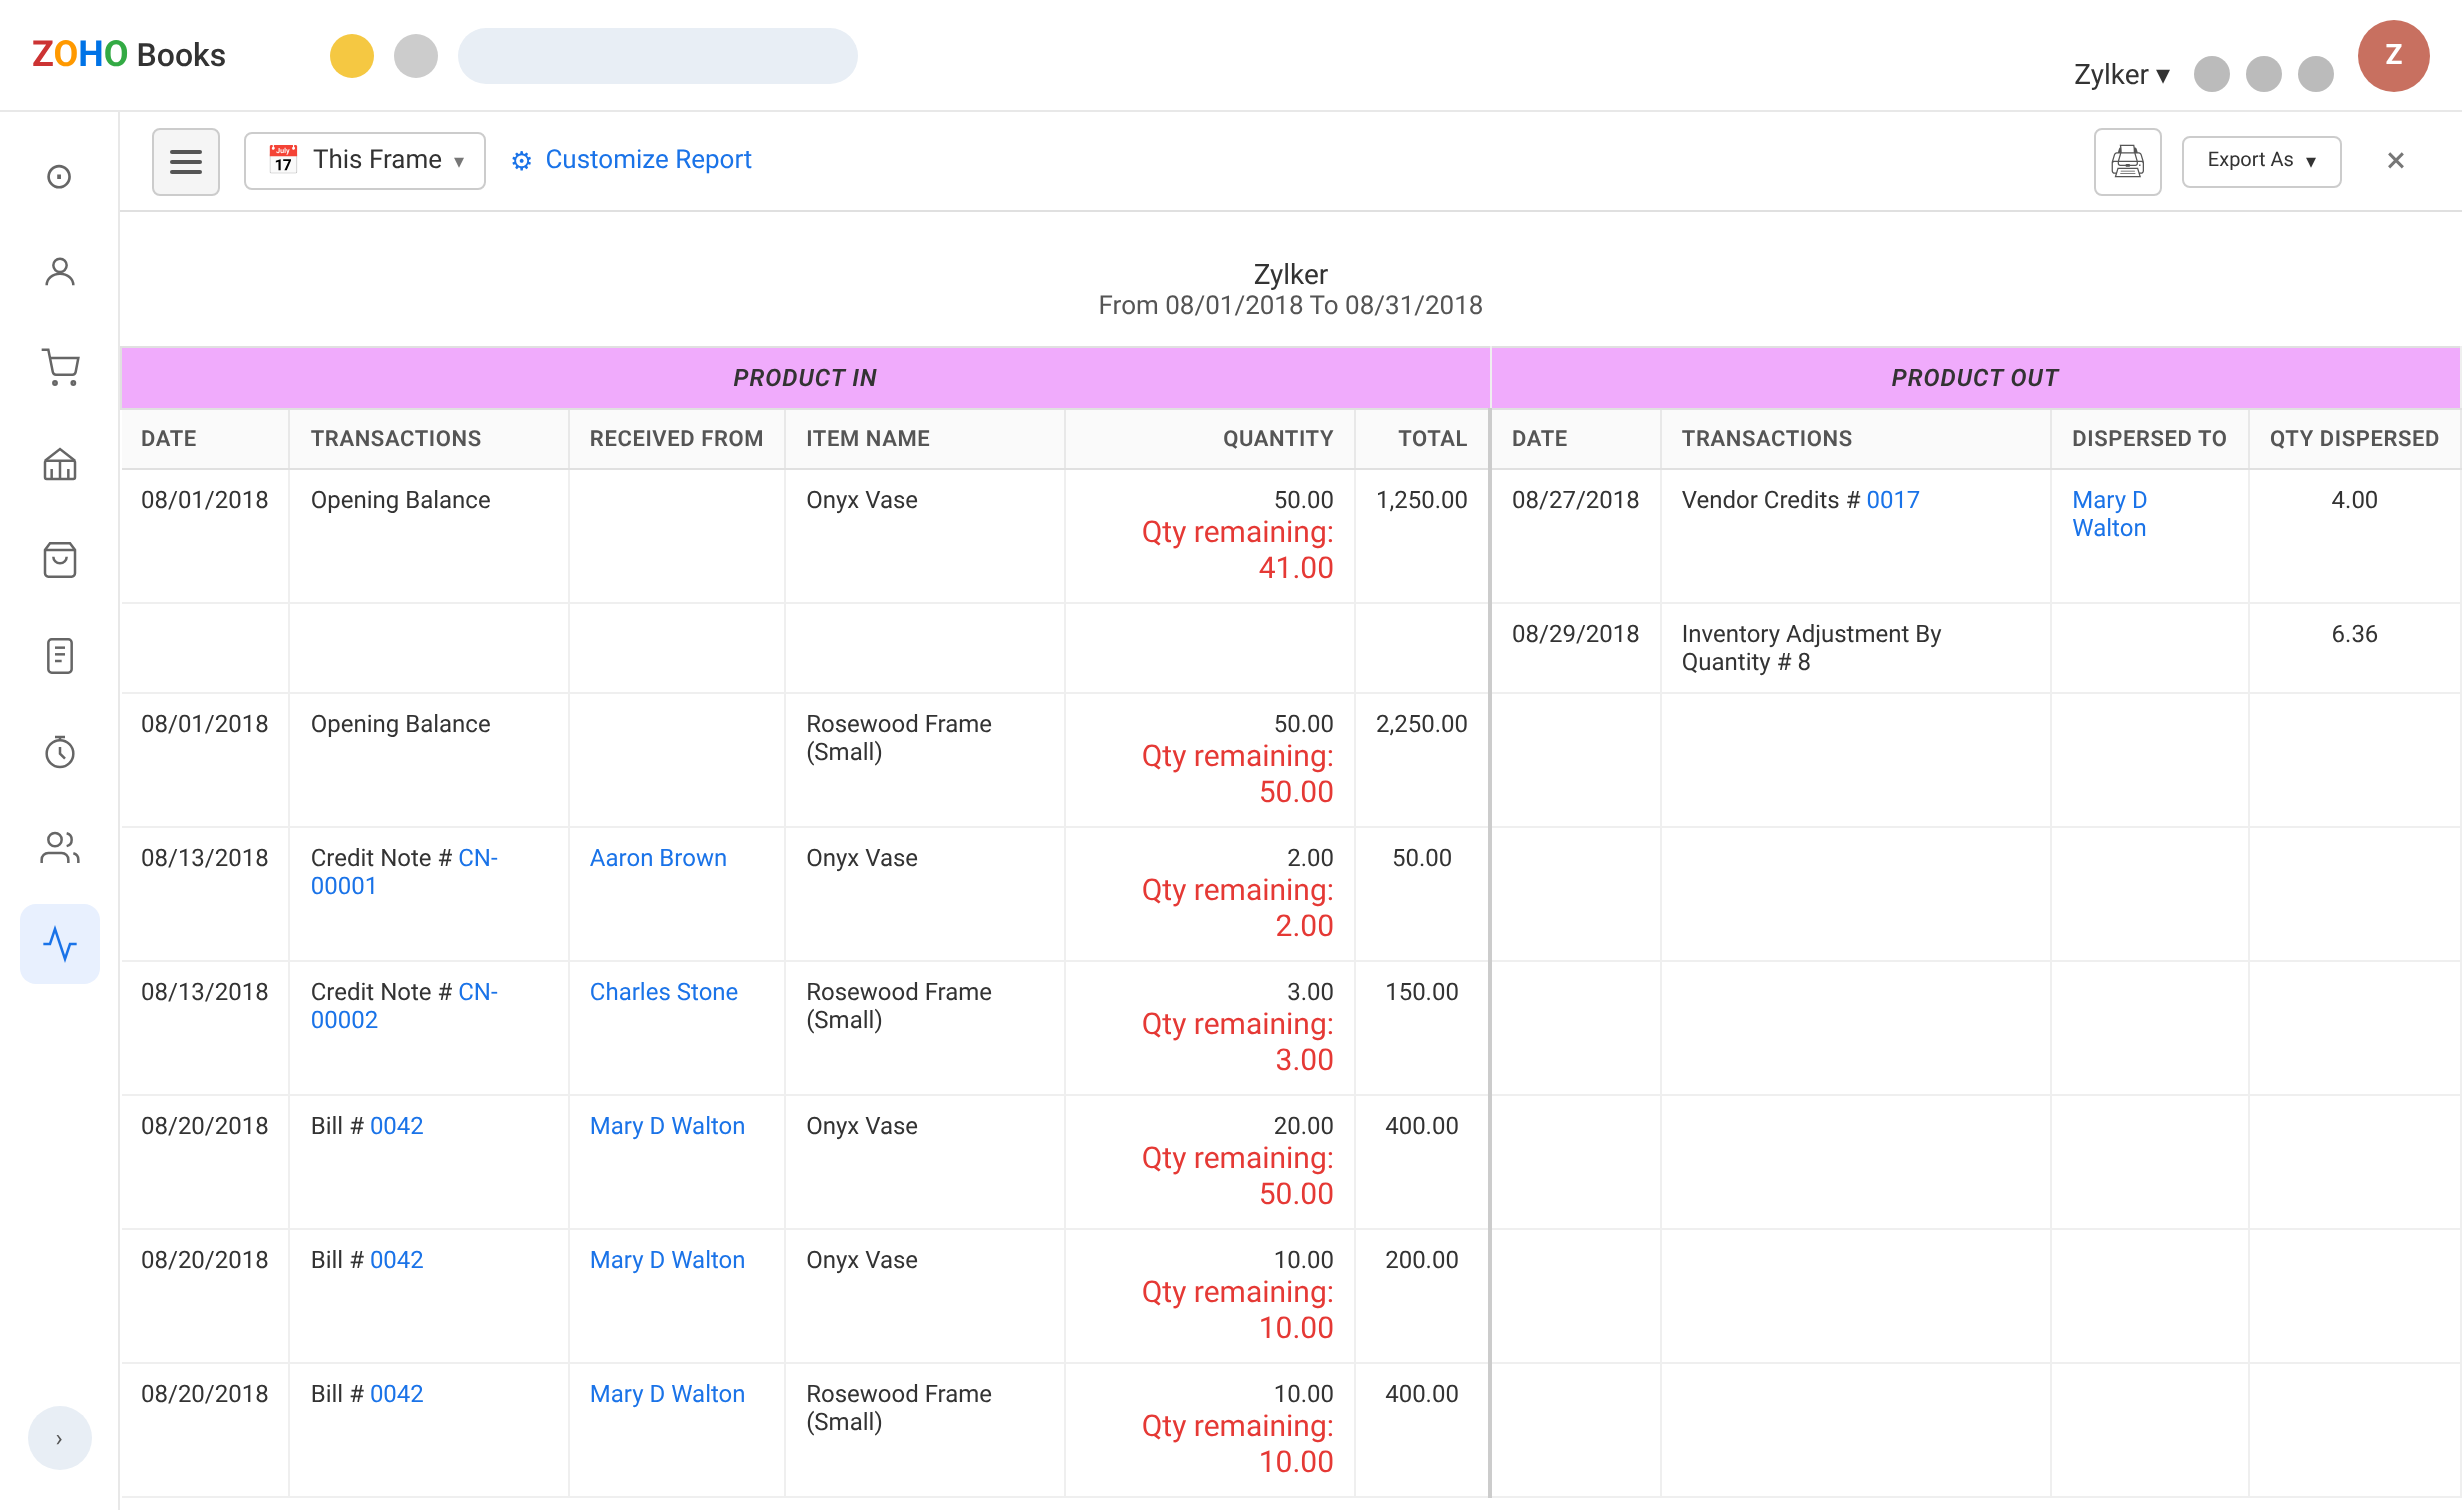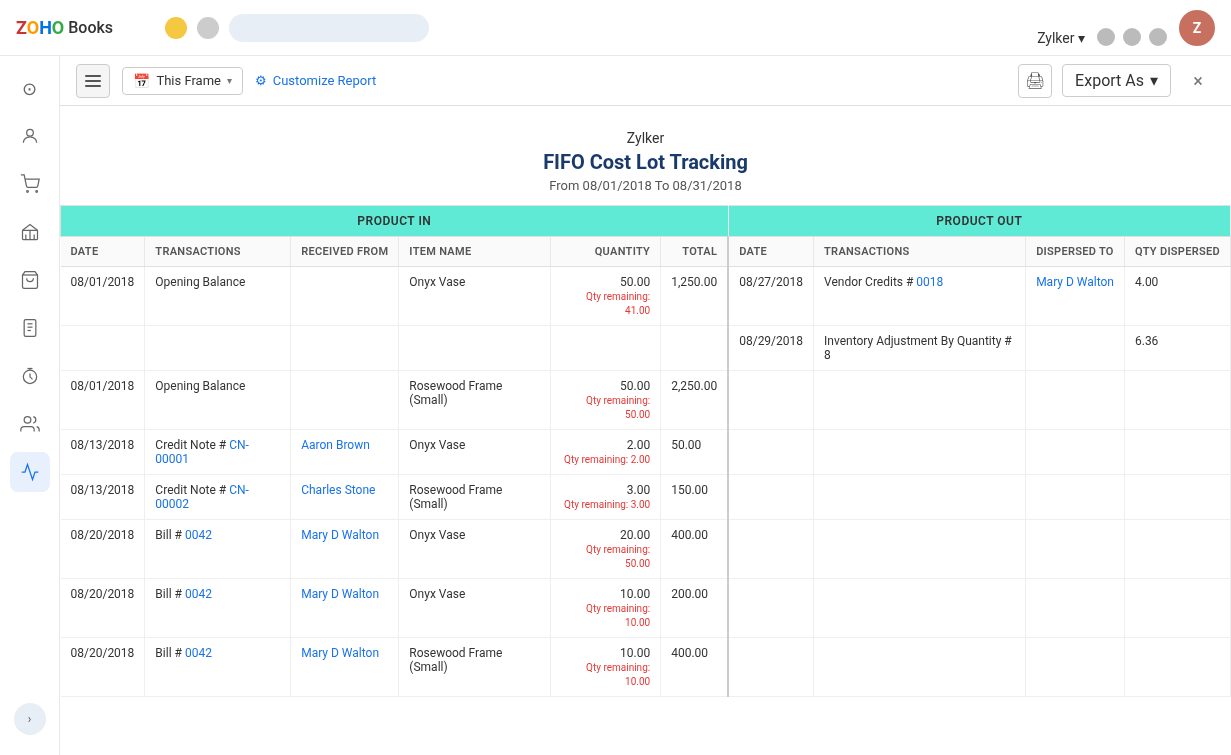--- a/index.html
+++ b/index.html
@@ -218,21 +218,21 @@
       color: #555;
     }
     .export-btn {
       display: flex;
       align-items: center;
       gap: 6px;
       border: 1px solid #ccc;
       border-radius: 4px;
       padding: 6px 12px;
       background: white;
-      font-size: 16px;
+      font-size: 10px;
       color: #333;
       cursor: pointer;
     }
     .close-btn {
       width: 34px;
       height: 34px;
       display: flex;
       align-items: center;
       justify-content: center;
       cursor: pointer;
@@ -269,21 +269,22 @@
     }
 
     
     .report-table {
       width: 100%;
       border-collapse: collapse;
       font-size: 12px;
     }
 
     .section-header {
-      background: #5eead4;
+      background: #f0abfc;
+      font-style: italic;
     }
     .section-header td {
       text-align: center;
       font-weight: 600;
       font-size: 11px;
       color: #444;
       padding: 8px 10px;
       border: 1px solid #e0e0e0;
       letter-spacing: 0.5px;
       text-transform: uppercase;
@@ -309,28 +310,28 @@
       border-bottom: 1px solid #efefef;
     }
 
     .report-table td {
       padding: 8px 10px;
       vertical-align: top;
       border-right: 1px solid #efefef;
       color: #333;
       font-size: 12px;
     }
-    .report-table td.text-right { text-align: left; }
+    .report-table td.text-right { text-align: center; }
     .report-table td.qty-cell {
       text-align: right;
     }
 
     .qty-remaining {
       color: #e53935;
-      font-size: 10px;
+      font-size: 15px;
     }
     .link {
       color: #1a73e8;
       cursor: pointer;
       text-decoration: none;
     }
 
     .divider-col {
       border-right: 2px solid #ccc !important;
     }
@@ -463,21 +464,20 @@
         <div class="close-btn">
           <span>×</span>
         </div>
       </div>
     </div>
 
     <div class="report-content">
 
       <div class="report-header">
         <div class="report-company">Zylker</div>
-        <div class="report-title">FIFO Cost Lot Tracking</div>
         <div class="report-date-range">From 08/01/2018 To 08/31/2018</div>
       </div>
 
       <table class="report-table">
         <thead>
 
           <tr class="section-header">
             <td colspan="6" class="section-product-in">PRODUCT IN</td>
             <td colspan="4">PRODUCT OUT</td>
           </tr>
@@ -497,21 +497,21 @@
         </thead>
         <tbody id="table-body">
         <tr>
               <td>08/01/2018</td>
               <td>Opening Balance</td>
               <td></td>
               <td>Onyx Vase</td>
               <td class="qty-cell">50.00<br><span class="qty-remaining">Qty remaining: 41.00</span></td>
               <td class="text-right divider-col">1,250.00</td>
               <td>08/27/2018</td>
-              <td>Vendor Credits # <a class="link">0018</a></td>
+              <td>Vendor Credits # <a class="link">0017</a></td>
               <td><a class="link">Mary D Walton</a></td>
               <td class="text-right">4.00</td>
             </tr>
             <tr>
               <td></td>
               <td></td>
               <td></td>
               <td></td>
               <td class="qty-cell"></td>
               <td class="text-right divider-col"></td>

